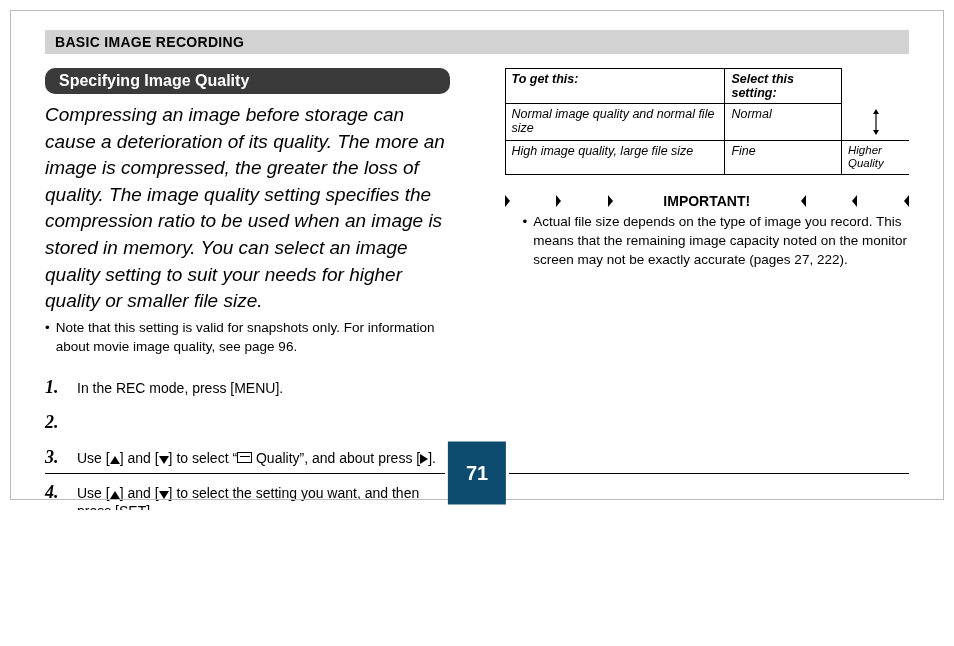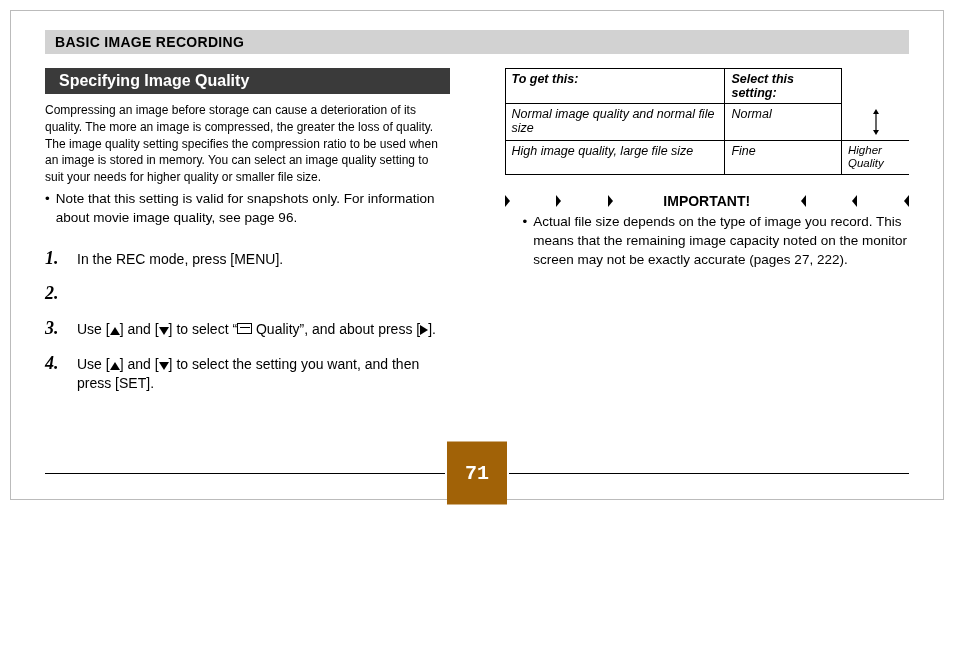--- a/index.html
+++ b/index.html
@@ -28,30 +28,31 @@
     display: flex;
     gap: 55px;
   }
   .col {
     flex: 1 1 0;
     min-width: 0;
   }
   .section-pill {
     background: #3a3a3a;
     color: #fff;
-    border-radius: 0;
+    border-radius: 10px;
     padding: 4px 14px;
     font-weight: bold;
     font-size: 16px;
     display: block;
     margin-bottom: 8px;
   }
   .body-text {
-    font-size: 12px;
+    font-size: 19px;
     line-height: 1.4;
+    font-style: italic;
   }
   .note {
     font-size: 13.5px;
     line-height: 1.4;
     margin-top: 4px;
   }
   .note-bullet {
     display: flex;
     gap: 6px;
   }
@@ -147,23 +148,22 @@
     position: relative;
     height: 34px;
   }
   .footer-line-left, .footer-line-right {
     position:absolute; top: 50%; height:1px; background:#000;
   }
   .footer-line-left { left:0; right: calc(50% + 32px); }
   .footer-line-right { left: calc(50% + 32px); right:0; }
   .page-badge {
     position:absolute; left:50%; top:50%; transform:translate(-50%,-50%);
-    background:#a16207; color:#fff; font-weight:bold; font-size:20px;
+    background:#0c4a6e; color:#fff; font-weight:bold; font-size:20px;
     padding: 20px 18px;
-    font-family: Liberation Mono, monospace;
   }
   .inner-border {
     position:absolute; left:10px; right:10px; top:10px; bottom:10px;
     border:1px solid #bbb;
     pointer-events:none;
   }
 </style>
 </head>
 <body>
 

